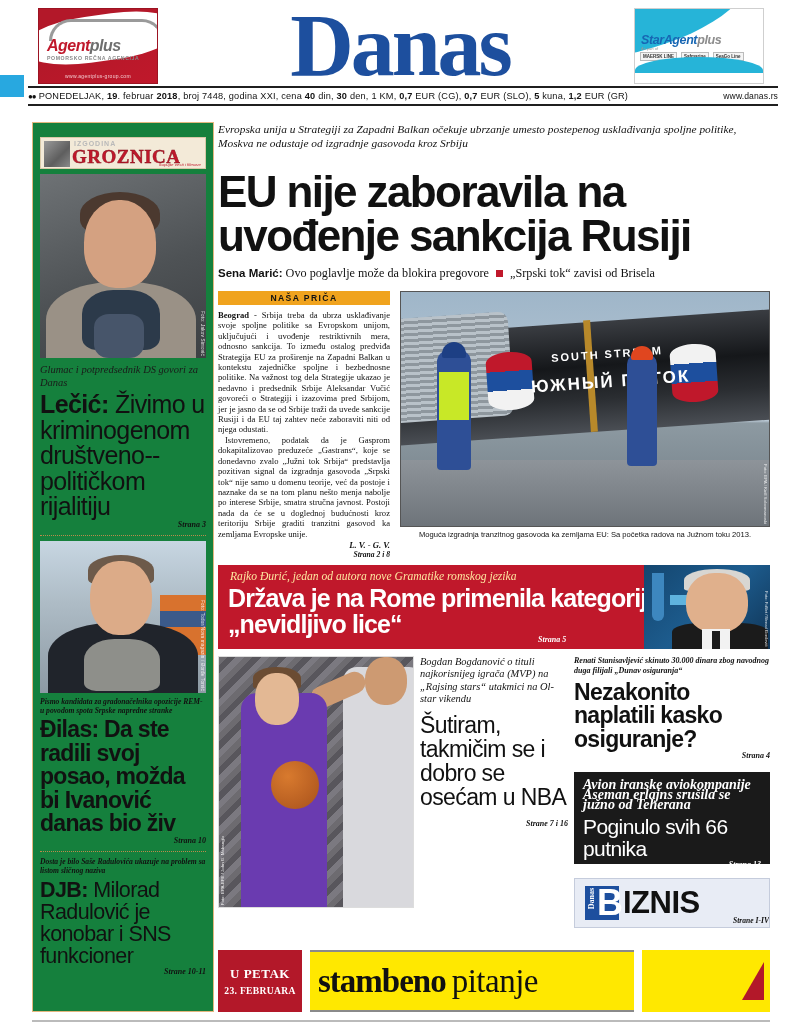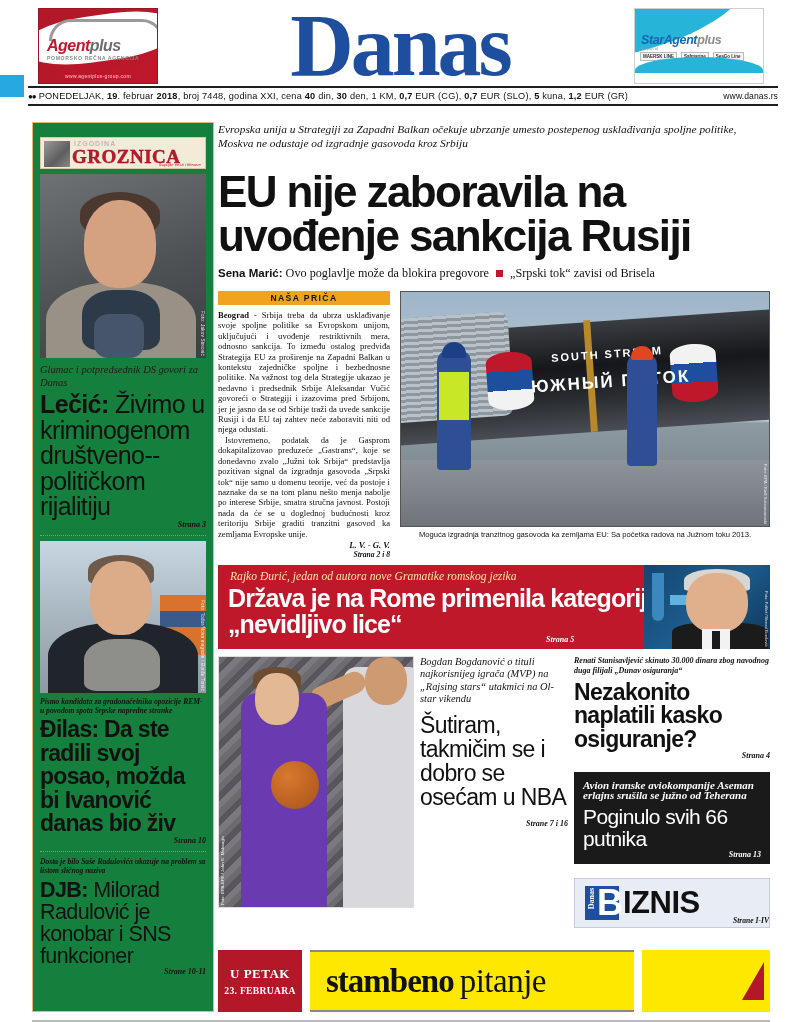--- a/index.html
+++ b/index.html
@@ -273,21 +273,21 @@
   .redband .kick {
     position: absolute; left: 12px; top: 5px; font-family: "Liberation Serif", serif;
     font-style: italic; font-size: 11.6px; color: #ffe7a0;
   }
   .redband .hl2 {
     position: absolute; left: 10px; top: 20px; color: #fff; font-weight: bold;
     font-size: 25px; line-height: 26px; letter-spacing: -0.9px;
   }
   .redband .pg {
     position: absolute; left: 320px; bottom: 5px; font-family:"Liberation Serif",serif;
-    font-style: italic; font-weight: bold; font-size: 8px; color: #fff; margin-left: 8px;
+    font-style: italic; font-weight: bold; font-size: 8px; color: #fff;
   }
   .redband .ph3 { position: absolute; right: 0; top: 0; width: 126px; height: 84px; overflow: hidden; background: #123a5e; }
   .redband .ph3 .bgb { position: absolute; inset: 0; background: linear-gradient(135deg,#14466f,#1d5c8e 50%,#0f3354); }
   .redband .ph3 .bar1 { position: absolute; left: 8px; top: 8px; width: 12px; height: 48px; background: #3d87bf; border-radius: 0 0 8px 8px; }
   .redband .ph3 .bar2 { position: absolute; left: 26px; top: 30px; width: 22px; height: 10px; background: #5fb3de; }
   .redband .ph3 .dot1 { position: absolute; left: 56px; top: 12px; width: 7px; height: 7px; background: #7fd0f0; border-radius: 50%; }
   .redband .ph3 .head3 { position: absolute; left: 42px; top: 8px; width: 62px; height: 60px; background: #e0b08c; border-radius: 46%; }
   .redband .ph3 .hair3 { position: absolute; left: 40px; top: 4px; width: 66px; height: 22px; background: #d8d6d2; border-radius: 50% 50% 10% 10%; }
   .redband .ph3 .suit { position: absolute; left: 28px; bottom: -4px; width: 96px; height: 30px; background: #1b1b1b; border-radius: 30% 30% 0 0; }
   .redband .ph3 .shirt { position: absolute; left: 58px; bottom: -2px; width: 28px; height: 22px; background: #f2f2f2; }
@@ -317,21 +317,21 @@
   }
   .nba-hl { font-size: 23px; line-height: 24px; margin-top: 7px; letter-spacing: -0.6px; }
   .nba-pg { margin-top: 10px; }
 
   .rightcol { position: absolute; left: 356px; top: 0; width: 196px; }
   .rc-kick { font-family: "Liberation Serif", serif; font-style: italic; font-weight: bold; font-size: 8px; line-height: 9.8px; color: #111; }
   .rc-hl { font-size: 23px; line-height: 23.5px; margin-top: 5px; font-weight: bold; letter-spacing: -0.7px; }
   .blackbox {
     margin-top: 12px; background: #1a1a1a; color: #fff; padding: 8px 9px 10px; height: 92px;
   }
-  .bb-kick { font-family: "Liberation Serif", serif; font-style: italic; font-weight: bold; font-size: 11px; line-height: 10px; color: #fff; }
+  .bb-kick { font-family: "Liberation Serif", serif; font-style: italic; font-weight: bold; font-size: 14px; line-height: 10px; color: #fff; }
   .bb-hl { font-size: 21px; line-height: 22px; color: #fff; margin-top: 6px; letter-spacing: -0.6px; }
   .bb-pg { color: #fff; }
   .biznis {
     position: relative; margin-top: 14px; height: 50px; background: #e8ecf5;
     border: 1px solid #c5ccdc; overflow: hidden;
   }
   .biznis .bsq {
     position: absolute; left: 10px; top: 7px; width: 34px; height: 34px; background: #1d4f9e;
   }
   .biznis .bdanas {
@@ -357,21 +357,21 @@
     display: flex; align-items: stretch;
   }
   .bb-red {
     width: 84px; background: #b31829; color: #fff; display: flex; flex-direction: column;
     align-items: center; justify-content: center; gap: 3px;
   }
   .bb-red .l1 { font-family:"Liberation Serif",serif; font-weight: bold; font-size: 13px; letter-spacing: 0.5px; }
   .bb-red .l2 { font-family:"Liberation Serif",serif; font-weight: bold; font-size: 9.6px; letter-spacing: 0.3px; }
   .bb-yellow {
     flex: 1; background: #ffe800; margin-left: 8px; display: flex; align-items: center;
-    padding-left: 16px; border-top: 2px solid #8a8a8a; border-bottom: 2px solid #8a8a8a;
+    padding-left: 8px; border-top: 2px solid #8a8a8a; border-bottom: 2px solid #8a8a8a;
   }
   .bb-yellow .w1 { font-family: "Liberation Serif", serif; font-weight: bold; font-size: 33px; color: #111; letter-spacing: -1px; }
   .bb-yellow .w2 { font-family: "Liberation Serif", serif; font-size: 33px; color: #111; margin-left: 6px; letter-spacing: -0.5px; }
   .bb-yellow2 {
     width: 128px; background: #ffe800; margin-left: 8px; position: relative;
     padding: 6px 8px; display: flex; flex-direction: column; justify-content: center;
   }
   .bb-yellow2 .sm {
     font-family: "Liberation Sans Narrow","Liberation Sans",sans-serif;
     font-size: 9.4px; line-height: 11.6px; color: #111;

